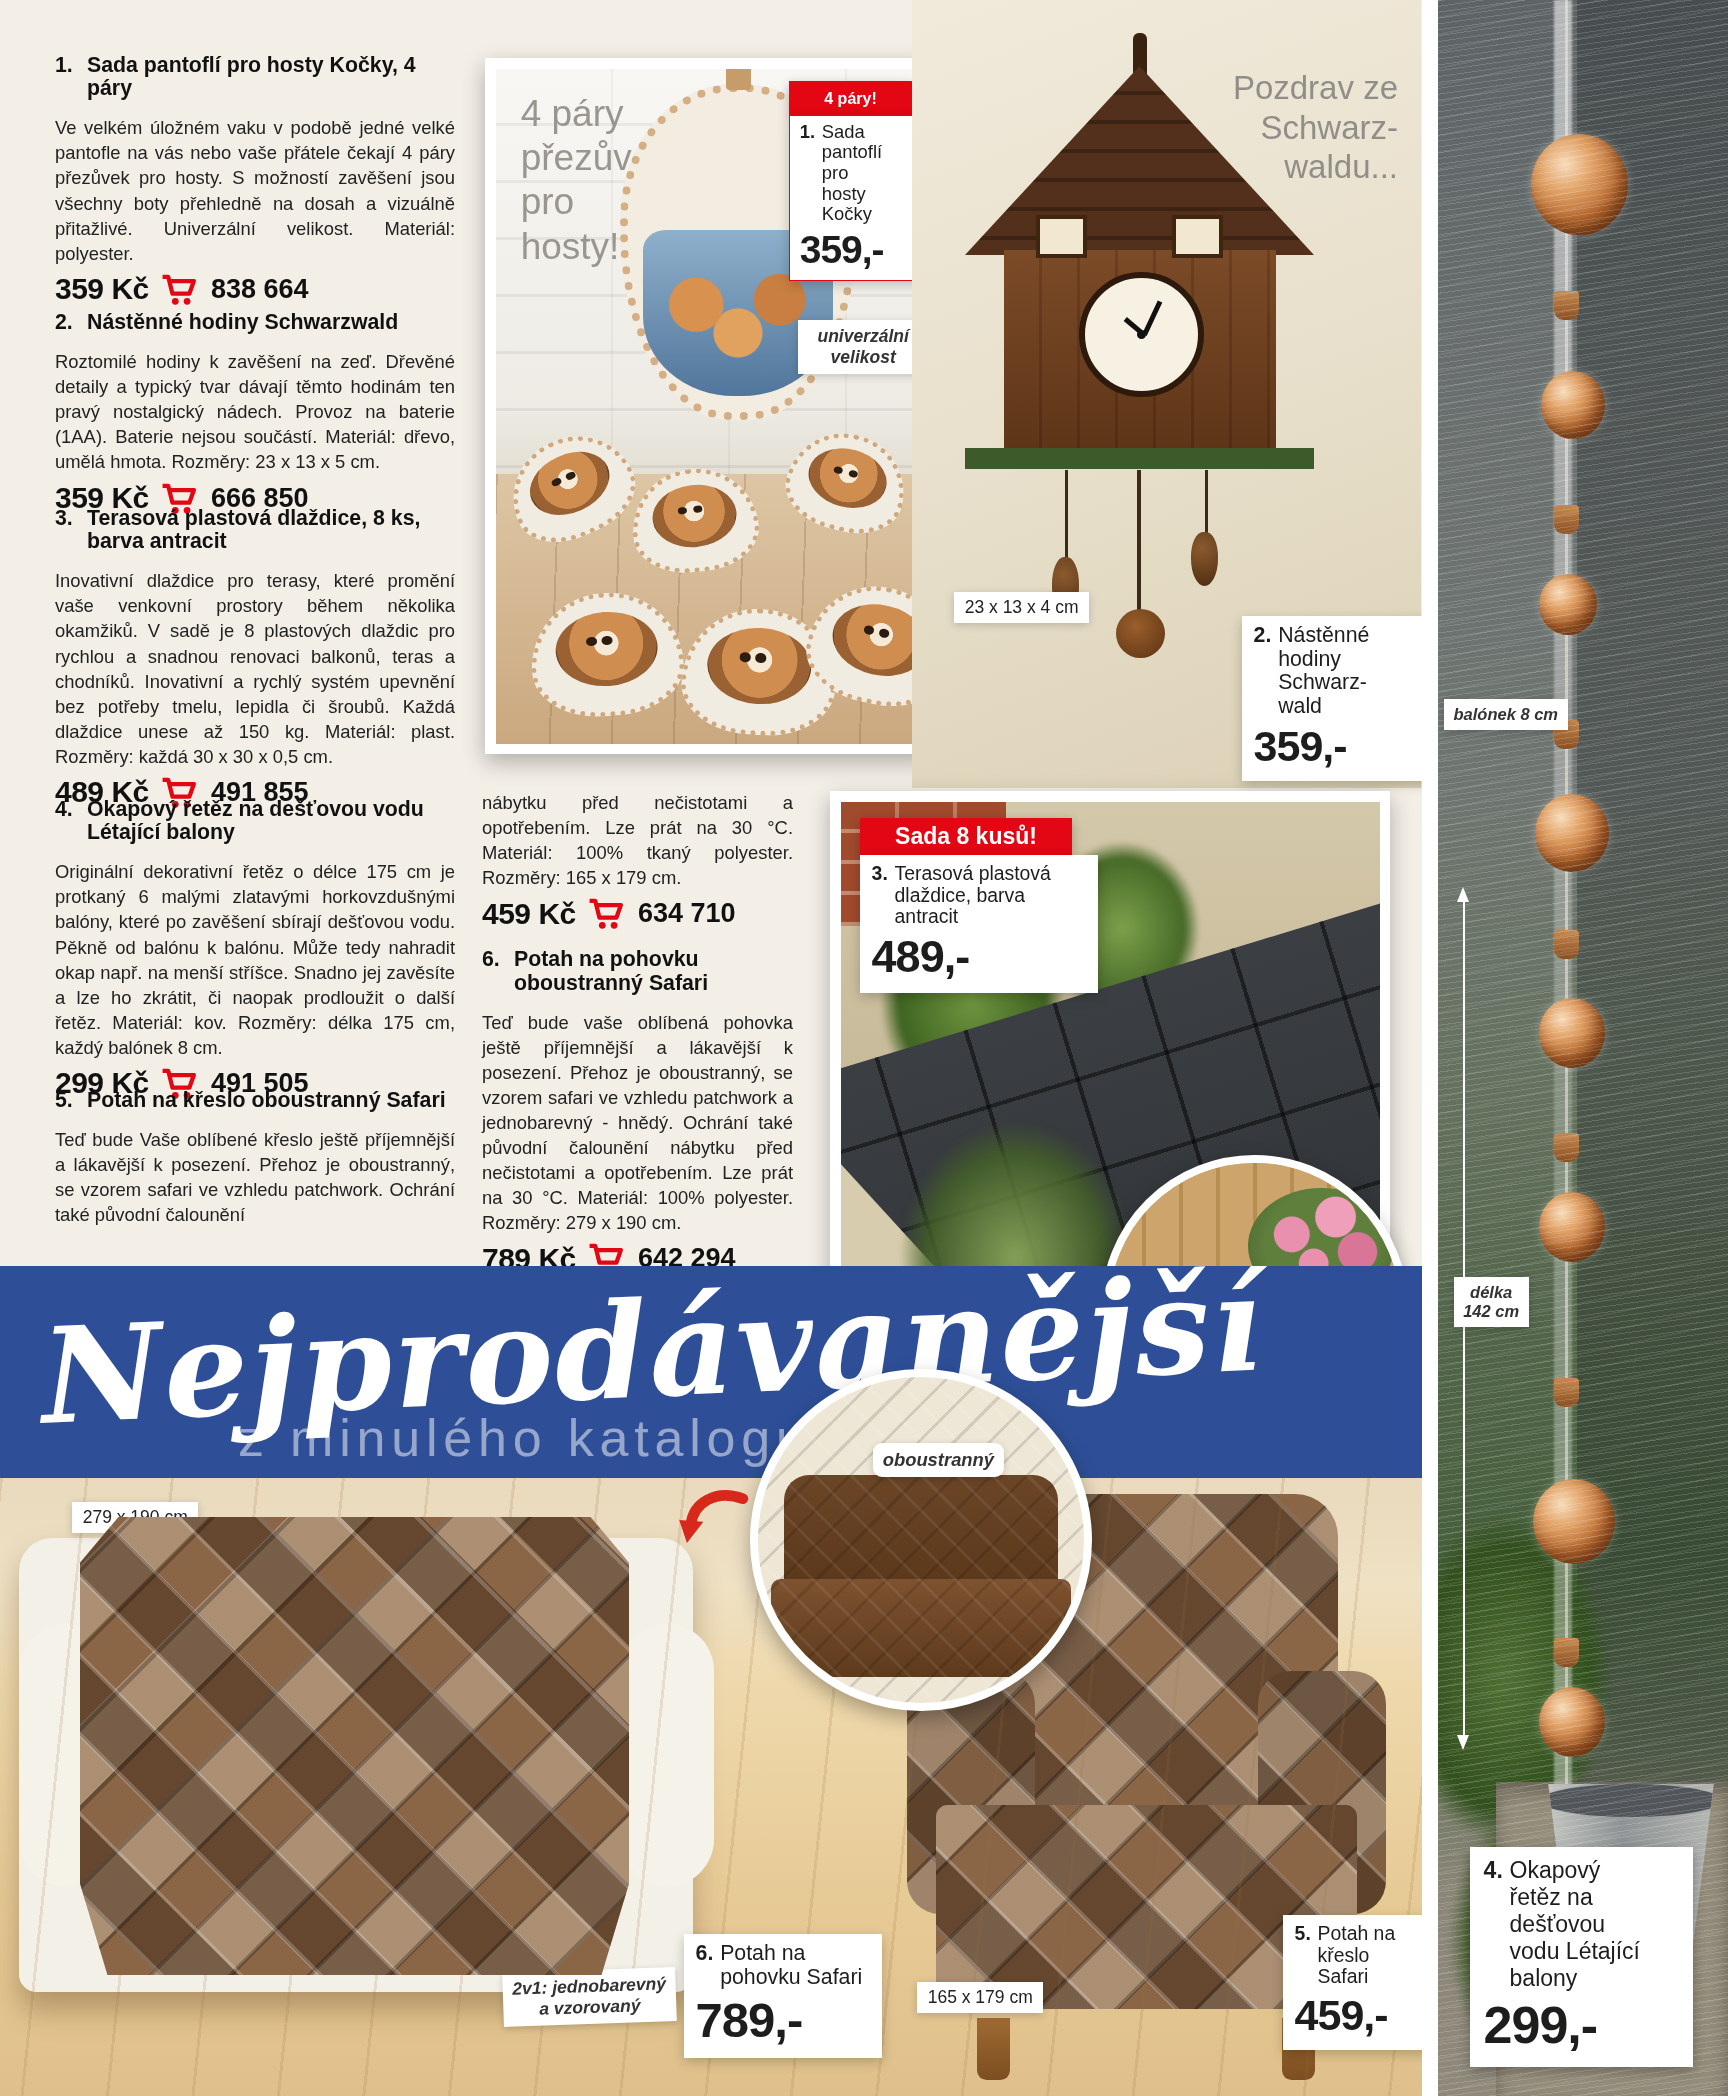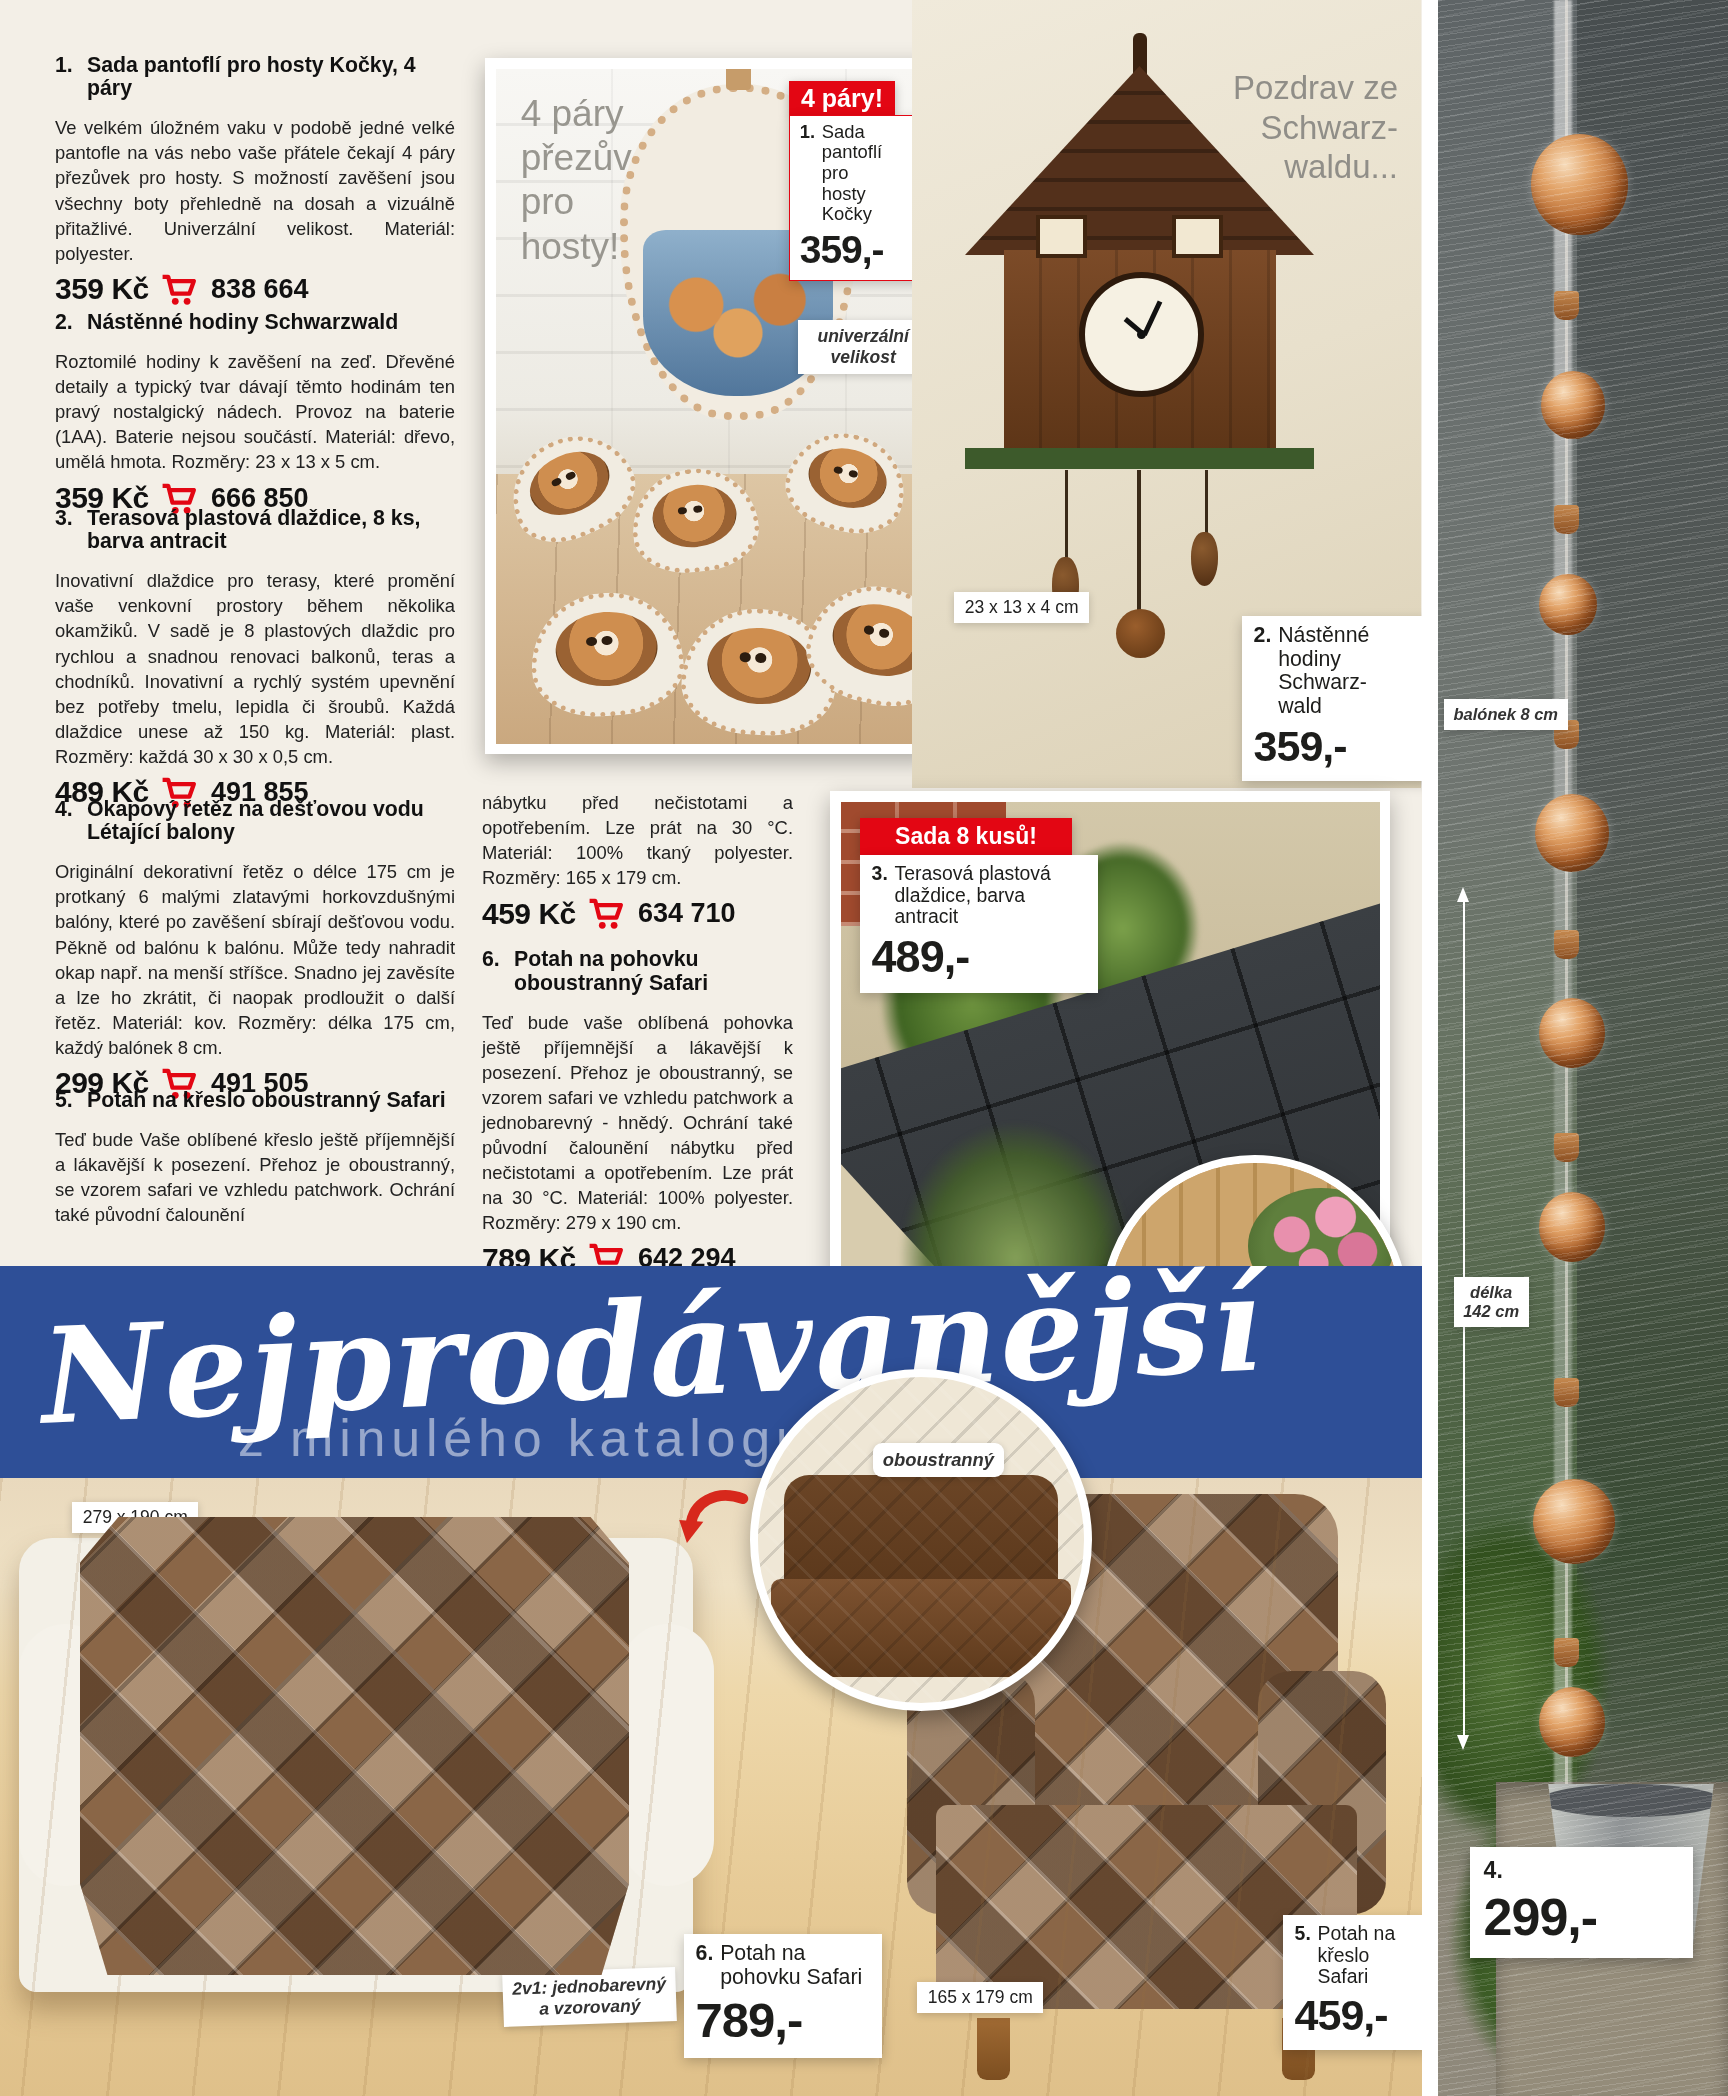--- a/index.html
+++ b/index.html
@@ -54,21 +54,21 @@
                 linear-gradient(180deg,#8fb0cb,#51769b);}
   .slipper{position:absolute;background:#f1ece1;border:5.8px dotted #d0a87e;
      border-radius:50% 50% 46% 46%/62% 62% 40% 40%;}
   .slipper:before{content:"";position:absolute;left:14%;top:12%;width:72%;height:66%;border-radius:50%;
      background:radial-gradient(circle at 50% 42%,#f6e9d6 0 18%,#cf8e4f 19% 55%,#9a6233 56% 75%,#6e4420 76% 100%);}
   .slipper:after{content:"";position:absolute;left:36%;top:34%;width:8%;height:8%;border-radius:50%;
      background:#2c1d10;box-shadow:15.5px 0 0 #2c1d10;}
   .slip-note{position:absolute;left:25px;top:23px;font-size:37px;line-height:1.2;color:#98968f;}
 
   
-  #badge1{left:789px;top:81px;width:106px;height:35px;font-size:25px;}
+  #badge1{left:789px;top:81px;width:123px;height:35px;font-size:16px;}
   #tag1{left:789px;top:115px;width:119px;border:1.9px solid #e30613;padding:5.8px 9.7px 7.8px;}
   #tag1 .tagrow{font-size:18.4px;}
   #tag1 .tagprice{font-size:39px;}
   #univerzalni{left:798px;top:320px;width:111px;font-size:17.5px;}
 
   
   #clock-bg{left:912px;top:0;width:509px;height:788px;
      background:linear-gradient(160deg,#f0eadb 0%,#e8e0cc 50%,#dcd1b6 100%);}
   #greeting{position:absolute;left:306px;top:68px;width:180px;text-align:right;
      font-size:33px;line-height:1.2;color:#908e88;}
@@ -510,19 +510,24 @@
     <div class="cup" style="left:116px;top:1638px"></div>
     <div id="bucket"></div>
     <div id="rain"></div>
     <div class="itallabel" id="lbl-balloon">balónek 8 cm</div>
     <div id="arrow-v"></div>
     <div class="itallabel pre" id="lbl-delka">délka
 142 cm</div>
     <div id="tag4">
       <div class="tagrow">
           <span class="num">4.</span>
+          <span class="pre">Okapový
+řetěz na
+dešťovou
+vodu Létající
+balony</span>
         </div>
       <div class="tagprice">299,-</div>
     </div>
   </div>
 
 </div>
 
 
 </body></html>

